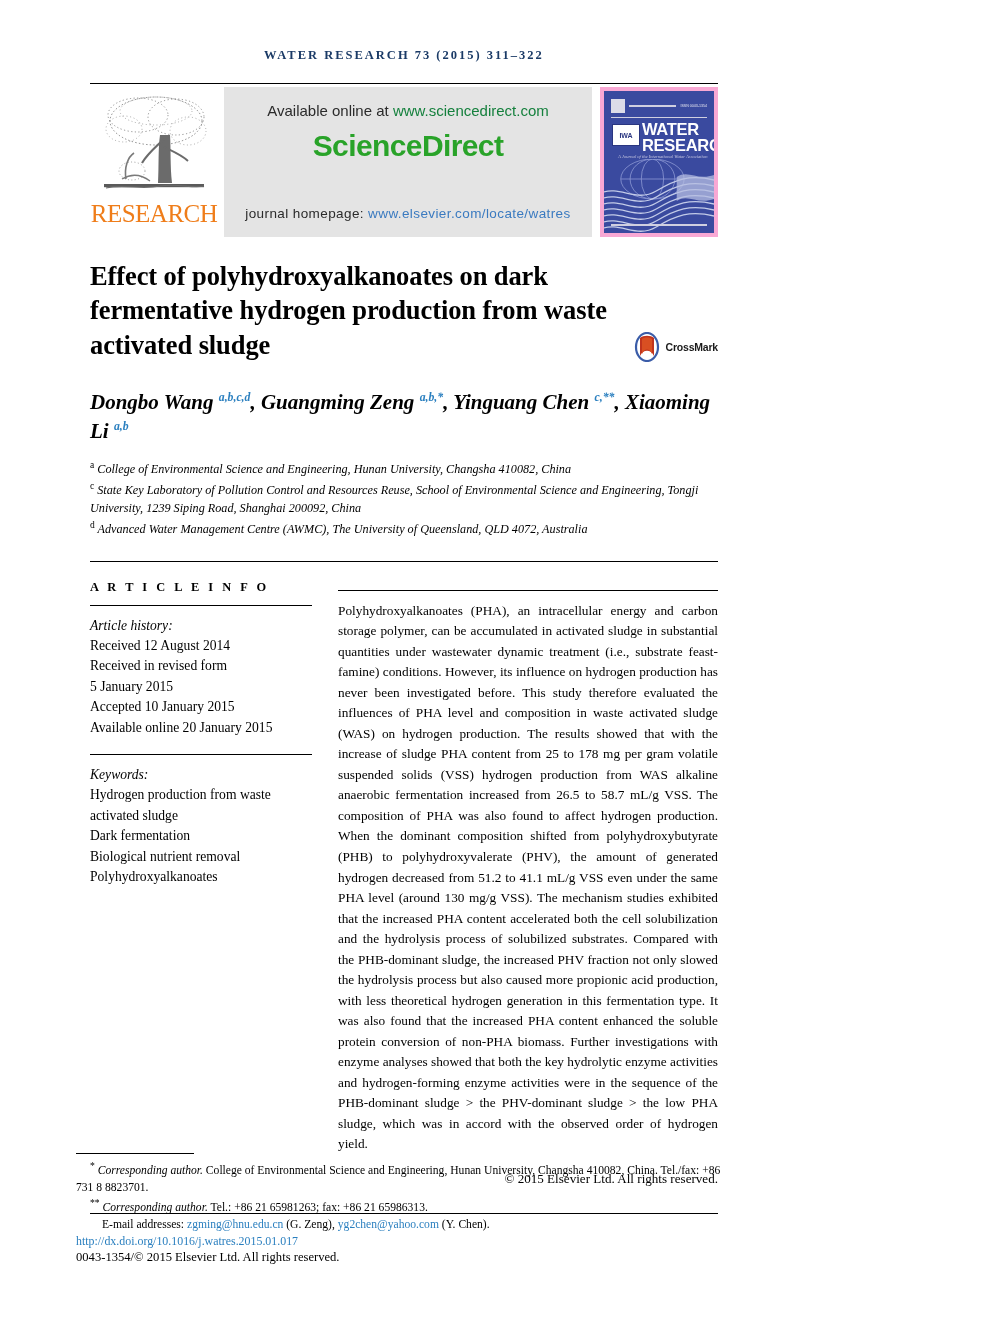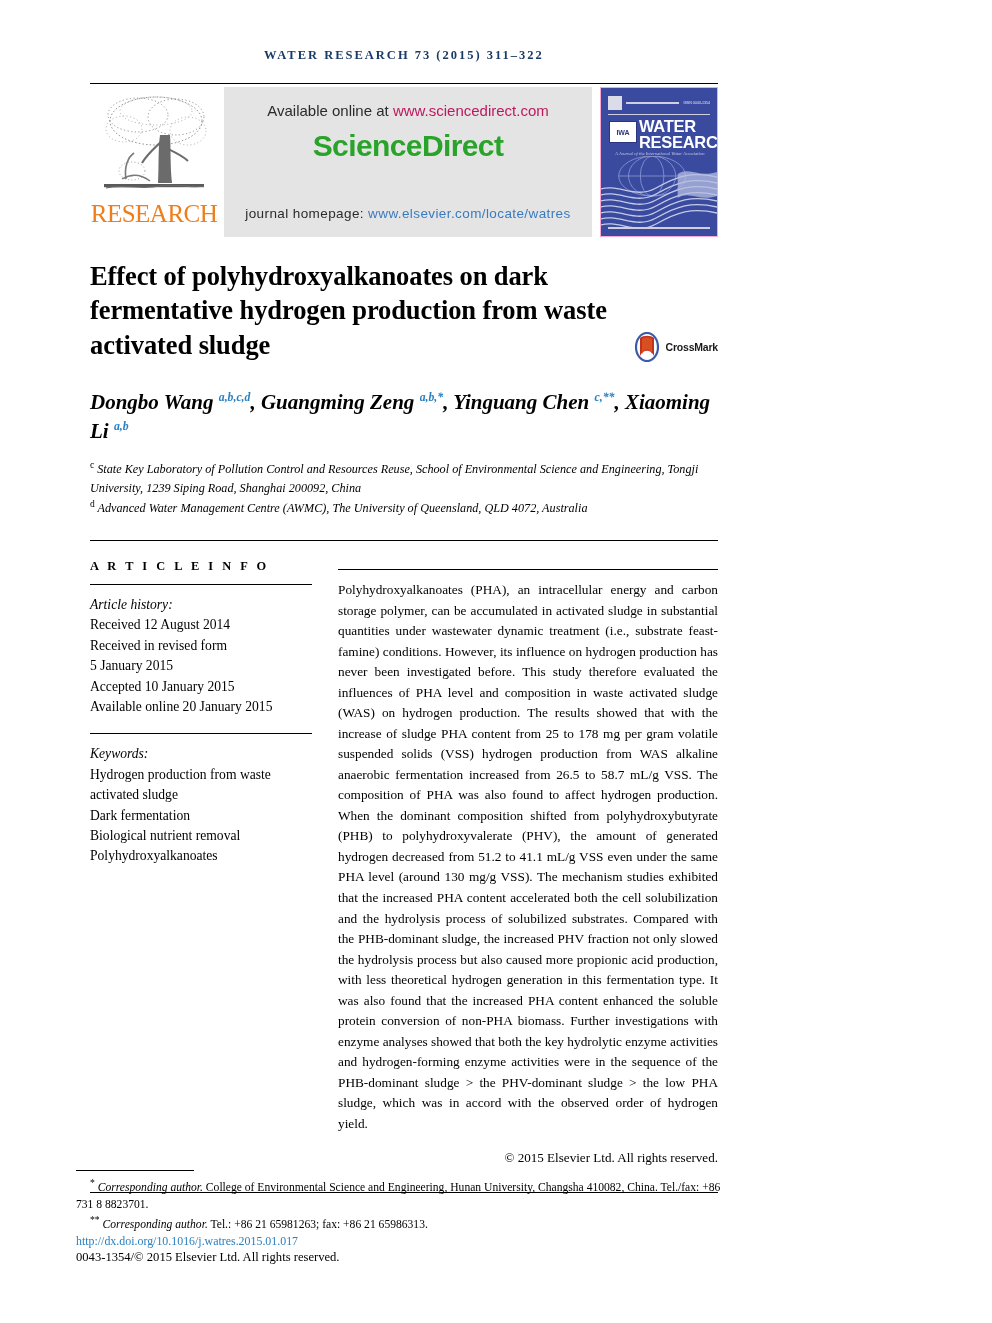--- a/index.html
+++ b/index.html
@@ -80,21 +80,21 @@
     margin-right: 8px;
     position: relative;
     font-family: "Liberation Sans", sans-serif;
   }
   .sd-available {
     text-align: center;
     font-size: 15px;
     color: #2b2b2b;
     padding-top: 15px;
   }
-  .sd-available a { color: #be185d; text-decoration: none; }
+  .sd-available a { color: #15803d; text-decoration: none; }
   .sd-logo {
     text-align: center;
     font-size: 30px;
     font-weight: bold;
     color: #29a329;
     margin-top: 10px;
     letter-spacing: -0.6px;
   }
   .sd-homepage {
     position: absolute;
@@ -105,21 +105,21 @@
     letter-spacing: 0.4px;
     color: #2b2b2b;
   }
   .sd-homepage a { color: #3a7ac0; text-decoration: none; }
 
   
   .wr-cover {
     width: 118px;
     flex: 0 0 118px;
     background: #3a4a9f;
-    border: 1px solid #f9a8d4;
+    border: 4px solid #f9a8d4;
     position: relative;
     overflow: hidden;
     box-sizing: border-box;
   }
   .wr-topbar {
     position: absolute; top: 7px; left: 7px; right: 7px;
     height: 15px;
     display: flex; align-items: center; gap: 4px;
   }
   .wr-topbar .chip {
@@ -402,20 +402,21 @@
         <path d="M8 6 C11 3, 19 3, 22 6 L22 24 C19 17, 11 17, 8 24 Z" fill="#c0341d"></path>
         <path d="M10 7 C12 5, 18 5, 20 7 L20 22 C18 16, 12 16, 10 22 Z" fill="#d94f22"></path>
       </svg>
       <span class="crossmark-label">CrossMark</span>
     </div>
   </div>
 
   <div class="authors">Dongbo Wang <sup>a,b,c,d</sup>, Guangming Zeng <sup>a,b,*</sup>, Yinguang Chen <sup>c,**</sup>, Xiaoming Li <sup>a,b</sup></div>
 
   <div class="affils">
+    <div><sup>a</sup> <span>College of Environmental Science and Engineering, Hunan University, Changsha 410082, China</span></div>
     <div><sup>c</sup> <span>State Key Laboratory of Pollution Control and Resources Reuse, School of Environmental Science and Engineering, Tongji University, 1239 Siping Road, Shanghai 200092, China</span></div>
     <div><sup>d</sup> <span>Advanced Water Management Centre (AWMC), The University of Queensland, QLD 4072, Australia</span></div>
   </div>
 
   <div class="rule-mid"></div>
 
   <div class="body-cols">
 
     <div class="col-info">
       <div class="sec-head">A R T I C L E  I N F O</div>
@@ -450,17 +451,24 @@
   <div class="footnotes">
     <div class="fn-rule"></div>
     <div class="fn-line fn-indent">
       <sup>*</sup>
       <span class="it">Corresponding author.</span><span> College of Environmental Science and Engineering, Hunan University, Changsha 410082, China. Tel./fax: +86 731 8 8823701.</span>
     </div>
     <div class="fn-line fn-indent">
       <sup>**</sup>
       <span class="it">Corresponding author.</span><span> Tel.: +86 21 65981263; fax: +86 21 65986313.</span>
     </div>
+    <div class="fn-line" style="text-indent:26px">
+      <span>E-mail addresses:</span>
+      <a class="fn-link" href="#">zgming@hnu.edu.cn</a>
+      <span>(G. Zeng),</span>
+      <a class="fn-link" href="#">yg2chen@yahoo.com</a>
+      <span>(Y. Chen).</span>
+    </div>
     <div class="doi-line">http://dx.doi.org/10.1016/j.watres.2015.01.017</div>
     <div class="issn-line">0043-1354/© 2015 Elsevier Ltd. All rights reserved.</div>
   </div>
 
 </div>
 
 </body></html>

